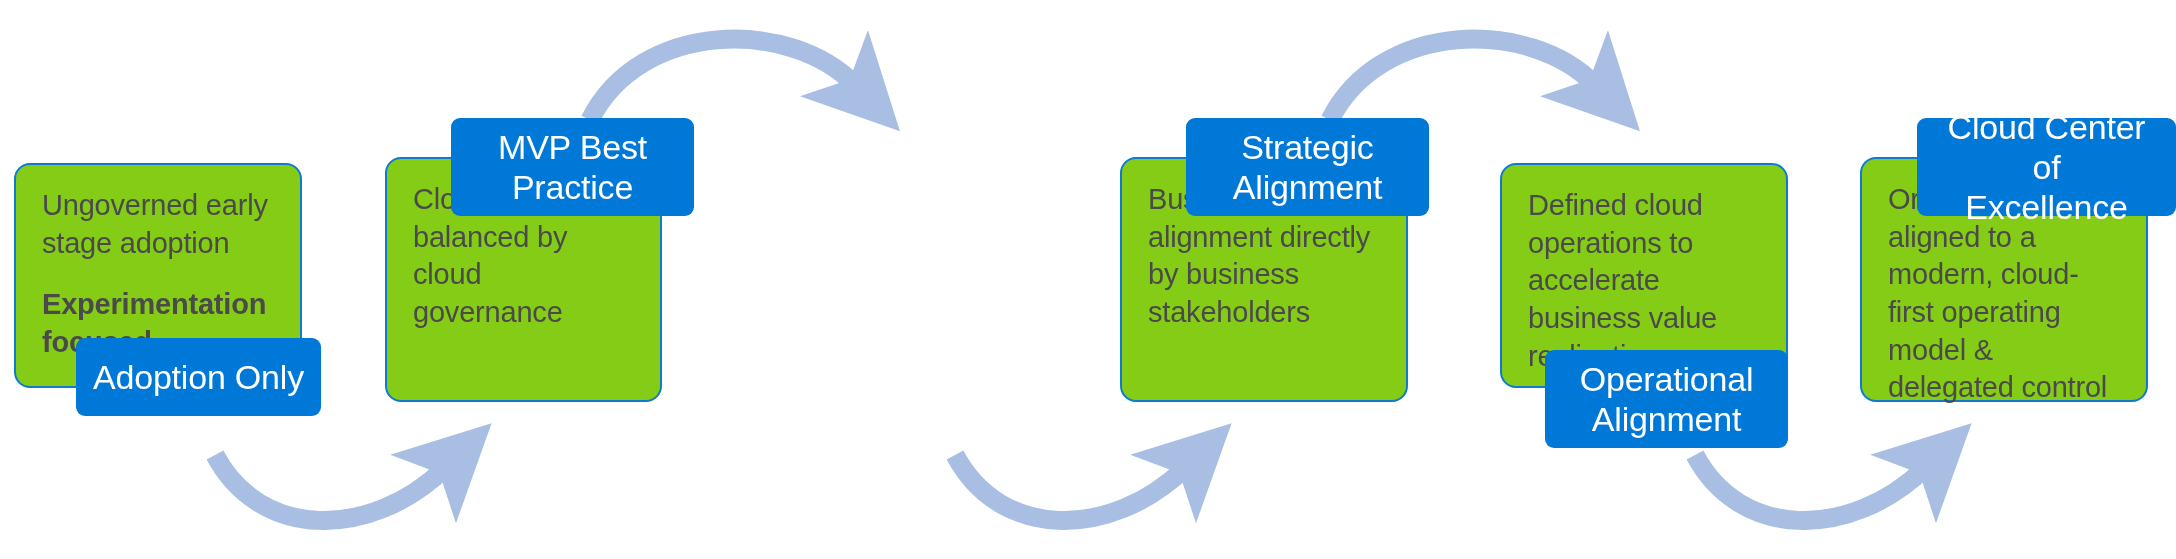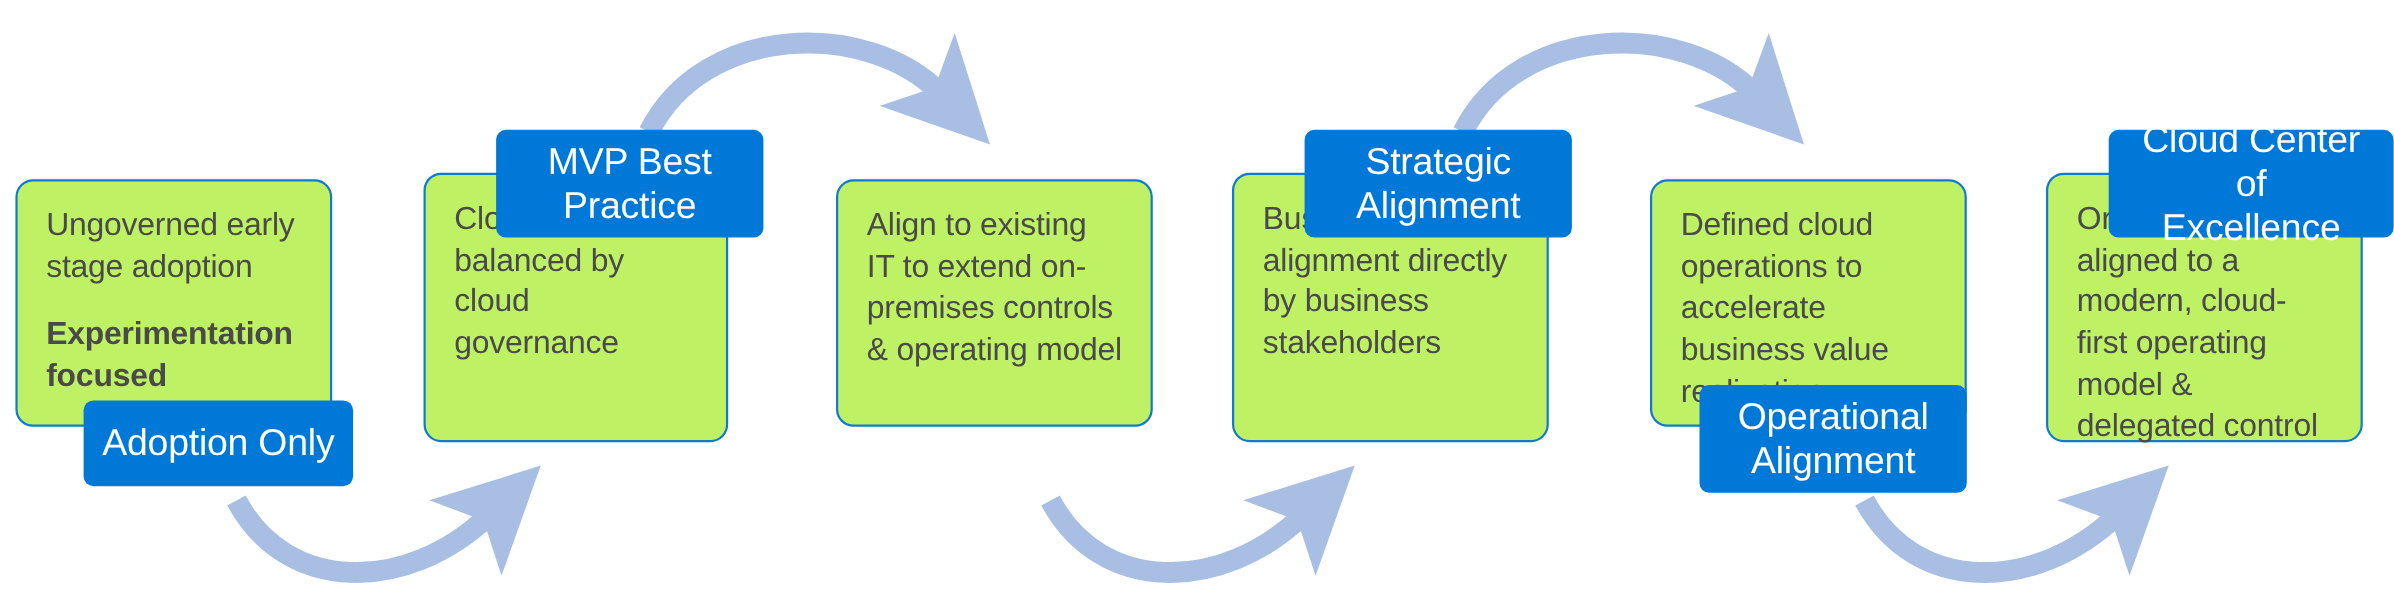--- a/index.html
+++ b/index.html
@@ -35,21 +35,21 @@
   .stage-group {
     position: absolute;
   }
 
   
   .card {
     position: absolute;
     box-sizing: border-box;
     border: 2px solid #0f7bd0;
     border-radius: 16px;
-    background: #bef264;
+    background: #84cc16;
     padding: 22px 26px 22px 26px;
   }
   .card-text {
     font-size: 29px;
     line-height: 1.30;
     color: #4a4a4a;
     font-family: "Liberation Sans", sans-serif;
     white-space: pre-line;
     letter-spacing: -0.2px;
   }
@@ -110,42 +110,39 @@
     </g>
   </svg>
 
   <div class="stage-group" style="left:0px; top:0px; width:320px; height:559px;">
 
     <div class="card" style="left:14px; top:163px; width:288px; height:225px;">
       <div class="card-text">Ungoverned early stage adoption</div>
       <div class="card-text second-para">Experimentation focused</div>
     </div>
 
-    <div class="badge" style="left:76px; top:364px; width:245px; height:78px;">
+    <div class="badge" style="left:76px; top:338px; width:245px; height:78px;">
       <span>Adoption Only</span>
     </div>
   </div>
 
   <div class="stage-group" style="left:380px; top:0px; width:320px; height:559px;">
 
     <div class="card" style="left:5px; top:157px; width:277px; height:245px;">
       <div class="card-text">Cloud adoption balanced by cloud governance</div>
     </div>
 
     <div class="badge" style="left:71px; top:118px; width:243px; height:98px;">
       <span>MVP Best
 Practice</span>
     </div>
   </div>
 
   <div class="stage-group" style="left:750px; top:0px; width:340px; height:559px;">
 
-    <div class="card" style="left:10px; top:163px; width:288px; height:225px;">
-      <div class="card-text">Align to existing IT to extend on-premises controls &amp; operating model</div>
-    </div>
 
   </div>
 
   <div class="stage-group" style="left:1120px; top:0px; width:330px; height:559px;">
 
     <div class="card" style="left:0px; top:157px; width:288px; height:245px;">
       <div class="card-text">Business first alignment directly by business stakeholders</div>
     </div>
 
     <div class="badge" style="left:66px; top:118px; width:243px; height:98px;">

